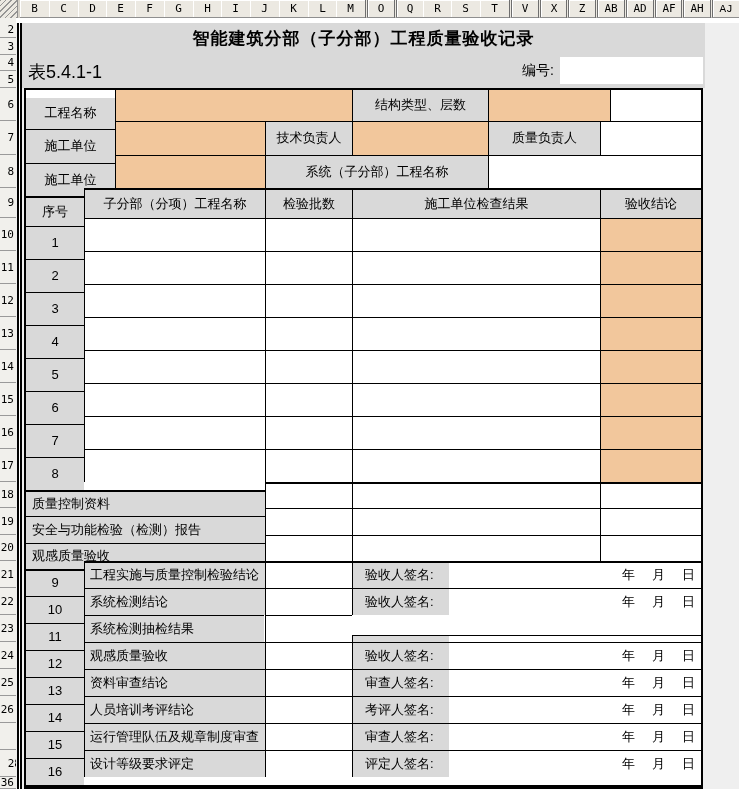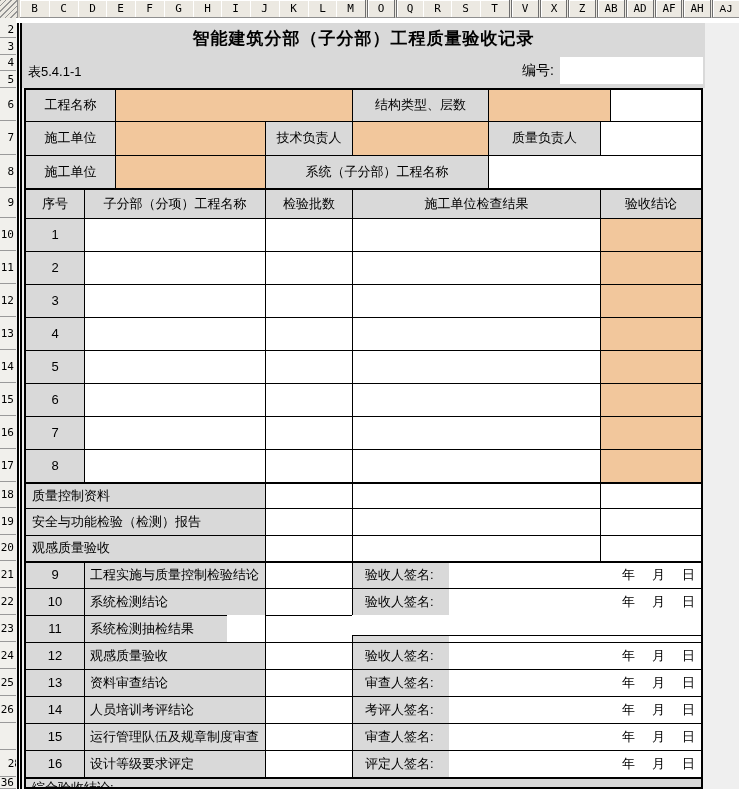--- a/index.html
+++ b/index.html
@@ -19,30 +19,30 @@
   .rh{position:absolute;left:0;width:16px;box-sizing:border-box;border-bottom:1px solid #9a9a9a;
       display:flex;align-items:center;justify-content:flex-end;padding-right:2px;
       font-family:"DejaVu Sans Mono","Liberation Mono",monospace;font-size:11px;background:#f1f0ec;}
   #split-line{position:absolute;left:17px;top:18px;width:5px;height:771px;background:#fff;
       border-left:2px solid #000;border-right:2px solid #000;box-sizing:border-box;}
   #top-white{position:absolute;left:16px;top:18px;width:723px;height:5px;background:#ffffff;}
   #title-band{position:absolute;left:22px;top:23px;width:683px;height:65px;background:#d9d9d9;}
   
   .title{position:absolute;left:24px;top:25px;width:679px;height:26px;display:flex;align-items:center;justify-content:center;
          font-size:17px;font-weight:bold;letter-spacing:1px;}
-  .code{position:absolute;left:28px;top:62px;width:150px;height:20px;font-size:13px;display:flex;align-items:center;}
+  .code{position:absolute;left:28px;top:62px;width:150px;height:20px;font-size:18px;display:flex;align-items:center;}
   .numlabel{position:absolute;left:430px;top:59px;width:124px;height:24px;display:flex;align-items:center;justify-content:flex-end;font-size:14px;}
   .numbox{position:absolute;left:560px;top:57px;width:143px;height:27px;background:#ffffff;}
   
   #form-table{position:absolute;left:24px;top:88px;width:679px;height:701px;border:2px solid #000;box-sizing:border-box;overflow:hidden;background:#fff;}
   .cell{position:absolute;box-sizing:border-box;border-left:1px solid #000;border-top:1px solid #000;background:#fff;
         display:flex;align-items:center;justify-content:center;font-size:13px;line-height:1.1;text-align:center;}
   .g{background:#d9d9d9;}
   .o{background:#f2c79c;}
-  .nl{border-left:none;}
+  .nl{border-left:none;margin-top:8px;}
   .nt{border-top:none;}
   .bt2{border-top-width:2px;}
   .rel{display:block;}
   .signbox{position:absolute;left:0;top:0;bottom:0;width:96px;background:#d9d9d9;display:flex;align-items:center;
            justify-content:flex-start;padding-left:12px;box-sizing:border-box;font-size:13px;}
   .datebox{position:absolute;right:6px;top:0;bottom:0;display:flex;align-items:center;gap:17px;font-size:13px;}
   .topleft{align-items:flex-start;justify-content:flex-start;padding:2px 6px;text-align:left;}
 </style>
 </head>
 <body>
@@ -211,21 +211,21 @@
       <div class="cell" style="left: 239px; top: 498px; width: 87px; height: 27px;"></div>
       <div class="cell rel" style="left: 326px; top: 498px; width: 349px; height: 27px; position: absolute;">
         <div class="signbox">验收人签名:</div>
         <div class="datebox">
           <span>年</span>
           <span>月</span>
           <span>日</span>
         </div>
       </div>
       <div class="cell g nl" style="left: 0px; top: 525px; width: 58px; height: 27px;">11</div>
-      <div class="cell g" style="left: 58px; top: 525px; width: 143px; height: 27px; justify-content: flex-start; padding-left: 5px;">系统检测抽检结果</div>
+      <div class="cell g" style="left: 58px; top: 525px; width: 180px; height: 27px; justify-content: flex-start; padding-left: 5px;">系统检测抽检结果</div>
       <div class="cell" style="left: 239px; top: 525px; width: 87px; height: 27px;"></div>
       <div class="cell rel" style="left: 326px; top: 545px; width: 410px; height: 27px; position: absolute;">
         <div class="signbox">抽检人签名:</div>
         <div class="datebox">
           <span>年</span>
           <span>月</span>
           <span>日</span>
         </div>
       </div>
       <div class="cell g nl" style="left: 0px; top: 552px; width: 58px; height: 27px;">12</div>

